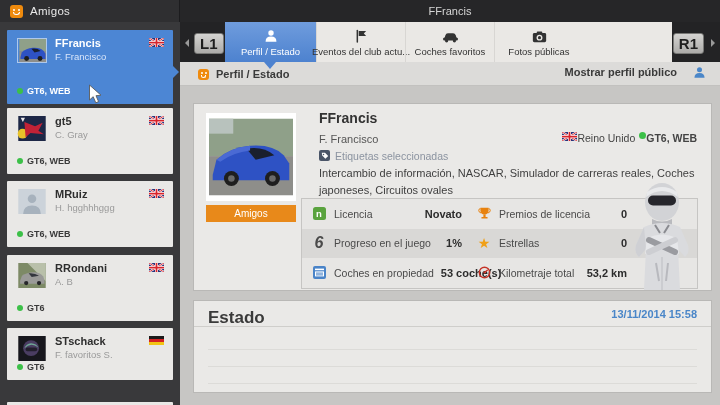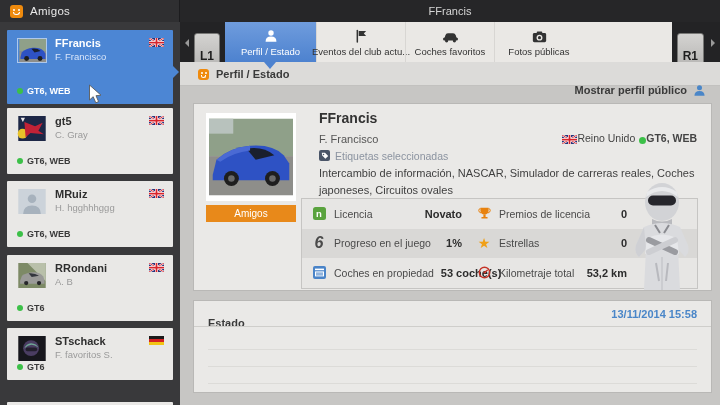--- a/index.html
+++ b/index.html
@@ -45,46 +45,46 @@
   .tab { height:40px; display:flex; flex-direction:column; align-items:center; justify-content:center;
          gap:3px; border-left:1px solid #d8d6d3; cursor:default; }
   .tab:first-child { border-left:none; }
   .tab .tlabel { font-size:9.5px; color:#333; white-space:nowrap; }
   .tab .tico { height:15px; display:flex; align-items:flex-end; justify-content:center; color:#333; }
   .tab.active { background:linear-gradient(#6f9cdd,#4d82cf); }
   .tab.active .tlabel { color:#fff; }
   .tab-pointer { position:absolute; left:264px; top:62px; width:0; height:0; z-index:5;
                  border:6px solid transparent; border-top:7px solid #4d82cf; border-bottom:none; }
   .shoulder { position:absolute; top:11px; background:linear-gradient(#d4d3d1,#acaba9); border:1px solid #77 77 75;
-              border:1px solid #787876; border-radius:3px; color:#1e1e1e; font-size:12px; font-weight:bold;
-              padding:16px 5px; line-height:1; }
+              border:1px solid #787876; border-radius:3px; color:#1e1e1e; font-size:15px; font-weight:bold;
+              padding:2px 5px; line-height:1; }
   .shoulder.l1 { left:14px; } .shoulder.r1 { right:16px; }
   .navtri { position:absolute; top:17px; width:0; height:0; border:4px solid transparent; }
   .navtri.left { left:5px; border-right-color:#9a9a9a; border-left:none; }
   .navtri.right { right:5px; border-left-color:#9a9a9a; border-right:none; }
 
   
   .subheader { position:absolute; left:180px; top:62px; width:540px; height:24px; background:#dcdbd9;
                border-bottom:1px solid #c2c1bf; }
   .subheader .sh-left { position:absolute; left:18px; top:0; height:24px; display:flex; align-items:center; gap:7px; }
   .subheader .sh-title { font-size:11px; font-weight:bold; color:#3a3a3a; }
-  .subheader .sh-right { position:absolute; right:14px; top:16px; height:24px; display:flex; align-items:center; gap:6px; }
+  .subheader .sh-right { position:absolute; right:14px; top:4px; height:24px; display:flex; align-items:flex-start; gap:16px; }
   .subheader .sh-action { font-size:11px; font-weight:bold; color:#3a3a3a; }
 
   
   .panel { position:absolute; background:#eae9e7; border:1px solid #b9b8b6; }
   .profile-panel { left:193px; top:103px; width:519px; height:188px; }
   .avatar-wrap { position:absolute; left:12px; top:9px; width:90px; height:88px; background:#fff;
                  padding:3px; line-height:0; }
   .amigos-btn { position:absolute; left:12px; top:101px; width:90px; height:17px; background:#e8891a;
                 border:none; color:#fff; font-size:10px; font-family:inherit; display:flex;
                 align-items:center; justify-content:center; cursor:pointer; }
   .p-name { position:absolute; left:125px; top:6px; font-size:14px; font-weight:bold; color:#333; }
   .p-real { position:absolute; left:125px; top:29px; font-size:11px; color:#555; }
-  .p-meta { position:absolute; right:14px; top:28px; display:flex; align-items:flex-end; gap:0;
+  .p-meta { position:absolute; right:14px; top:28px; display:flex; align-items:flex-start; gap:0;
             font-size:10.5px; color:#444; }
   .p-meta .country { margin-right:4px; }
   .p-meta .pstat { font-weight:bold; }
   .p-meta .flagbox { width:15px; height:9px; line-height:0; }
   .tags-row { position:absolute; left:125px; top:46px; display:flex; align-items:flex-start; gap:5px; }
   .tags-row .tr-label { font-size:10.5px; color:#8b93a0; }
   .tag-ic { width:11px; height:11px; background:#4a5568; border-radius:2px; display:flex;
             align-items:center; justify-content:center; line-height:0; }
   .tags-text { position:absolute; left:125px; top:61px; right:14px; font-size:11px; color:#3f3f3f;
                line-height:1.5; }
@@ -99,21 +99,21 @@
   .sval { font-size:11px; font-weight:bold; color:#2c2c2c; white-space:nowrap; }
   .sic { width:16px; height:16px; display:flex; align-items:center; justify-content:center; flex:0 0 auto; line-height:0; }
   .licbox { width:13px; height:13px; background:#5aa33e; border-radius:2.5px; color:#fff; font-size:9.5px;
             font-weight:bold; display:flex; align-items:center; justify-content:center; line-height:1; }
   .g6 { font-size:16px; font-weight:bold; font-style:italic; color:#4a4a4a; line-height:1; }
   .starg { color:#f0a018; font-size:14px; line-height:1; }
   .driver { position:absolute; left:428px; top:77px; z-index:6; line-height:0; }
 
   
   .estado-panel { left:193px; top:300px; width:519px; height:93px; }
-  .e-title { position:absolute; left:14px; top:16px; font-size:11px; font-weight:bold; color:#3a3a3a; }
+  .e-title { position:absolute; left:14px; top:7px; font-size:17px; font-weight:bold; color:#3a3a3a; }
   .e-date { position:absolute; right:14px; top:7px; font-size:11px; font-weight:bold; color:#4a86c8; }
   .e-div { position:absolute; left:0; right:0; top:25px; border-bottom:1px solid #cfcecb; }
   .e-msg { position:absolute; left:14px; top:31px; right:14px; font-size:11.5px; color:#3a3a3a; }
   .e-line { position:absolute; left:14px; right:14px; height:1px; background:#dcdbd8; }
 </style>
 </head>
 <body>
 
 <div id="screen">
 

